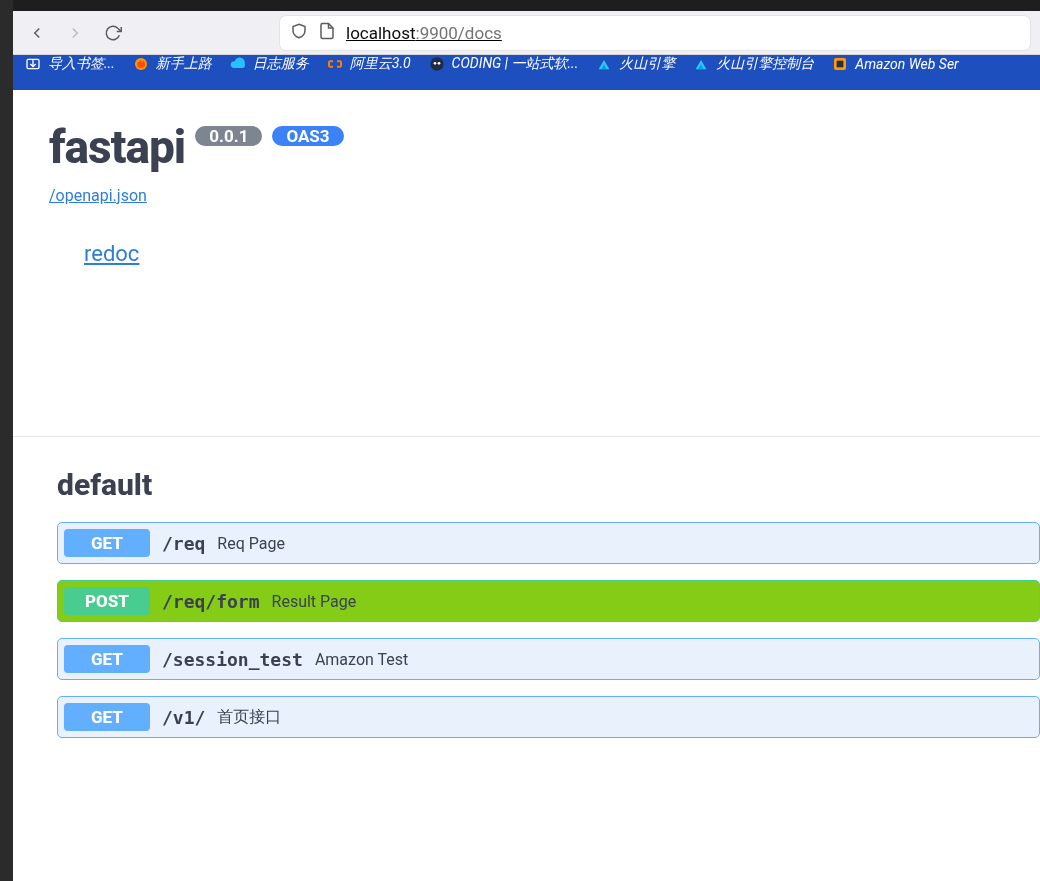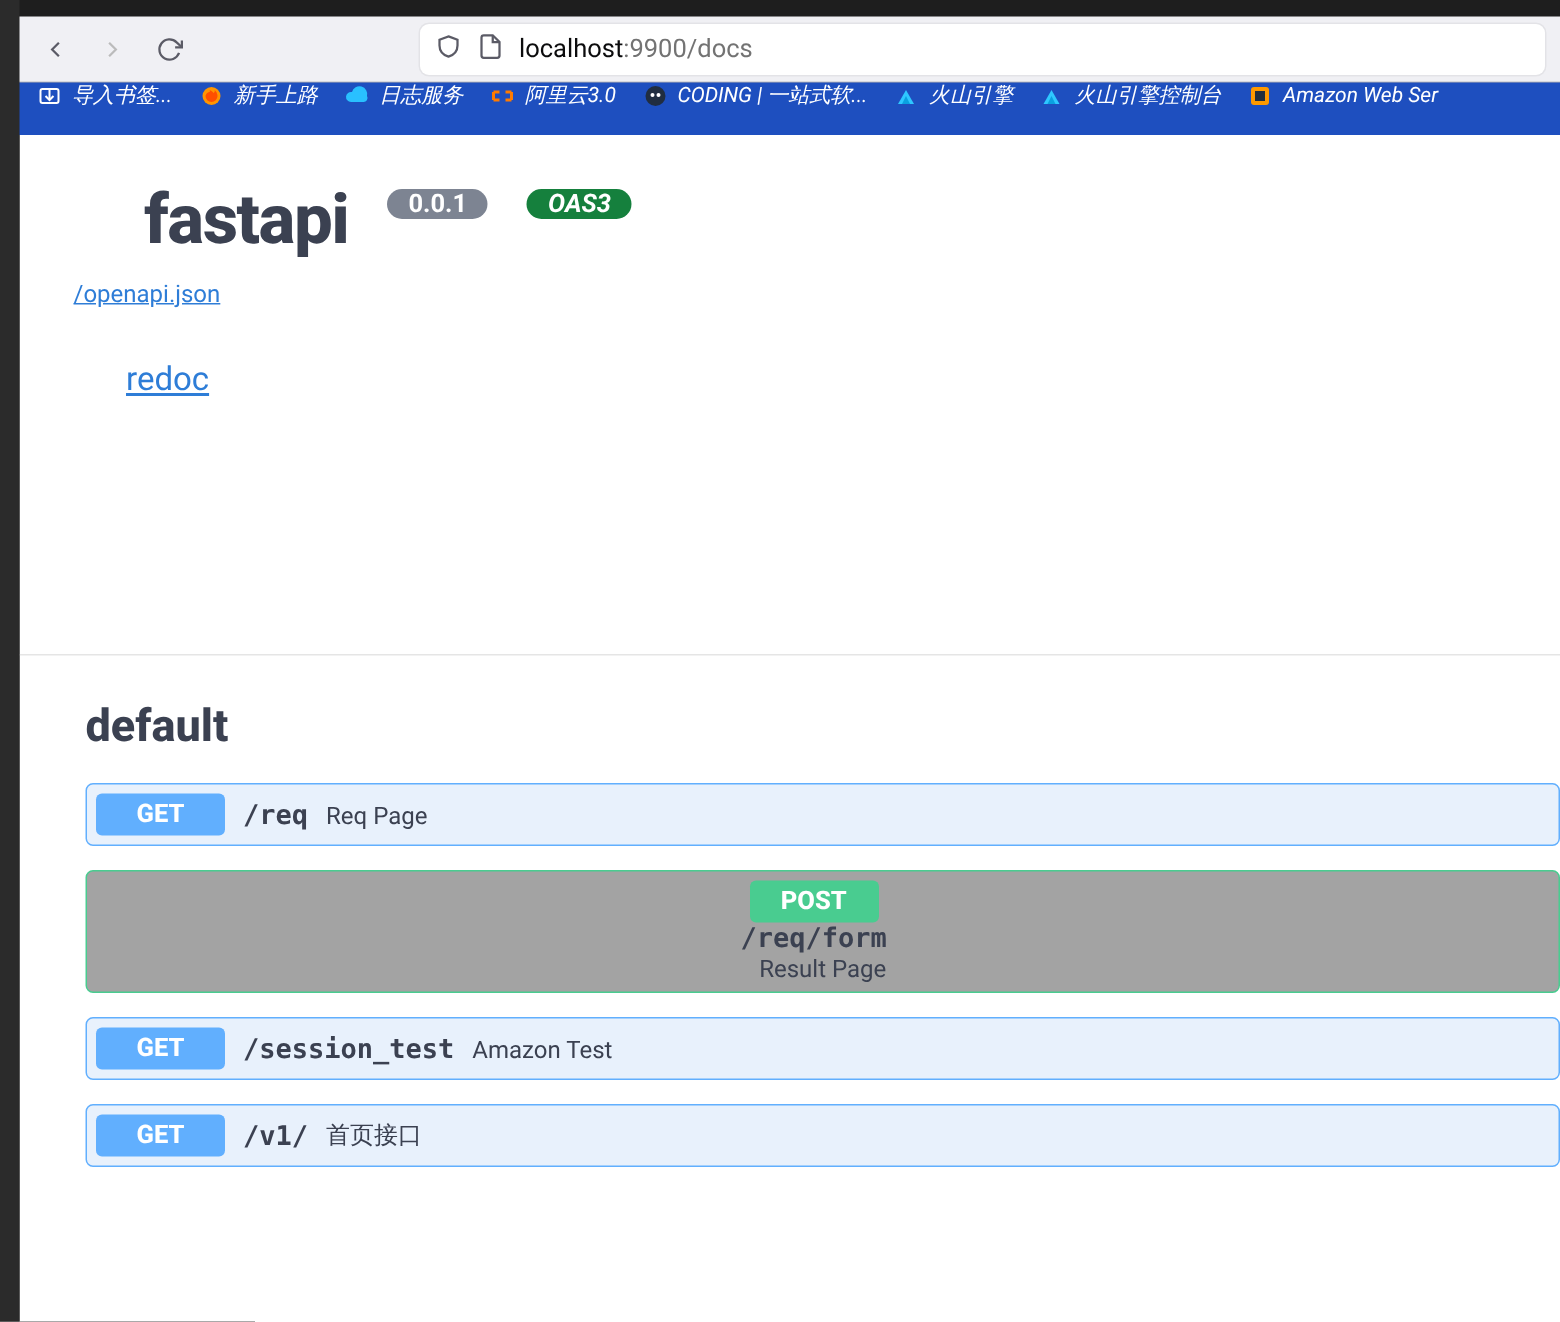--- a/index.html
+++ b/index.html
@@ -9,21 +9,21 @@
   
   .left-strip {
     position: absolute; left: 0; top: 0; width: 13px; height: 100%;
     background: #2b2b2b; z-index: 1;
   }
 
   
   .chrome-top { background: #1e1e1e; height: 11px; }
   .chrome-toolbar {
     height: 44px; background: #f0f0f4; display: flex; align-items: center;
-    padding: 0 10px 0 20px; border-bottom: 1px solid #d7d7db;
+    padding: 0 10px 0 20px; border-bottom: 1px solid #d7d7db; text-decoration: underline;
   }
   .nav-icons { display: flex; align-items: center; gap: 4px; margin-right: 20px; }
   .nav-btn {
     width: 34px; height: 34px; display: flex; align-items: center; justify-content: center;
     border-radius: 5px; cursor: pointer; color: #5b5b66;
   }
   .nav-btn.disabled { color: #bbb; cursor: default; }
 
   .url-bar {
     flex: 1; height: 34px; background: #fff; border-radius: 6px;
@@ -41,43 +41,43 @@
     overflow: hidden; white-space: nowrap; font-style: italic;
   }
   .bookmark-item { display: flex; align-items: center; gap: 6px; cursor: pointer; }
   .bookmark-item .fav { width: 18px; height: 18px; display:flex; align-items:center; justify-content:center; }
   .bookmark-label { font-size: 14px; }
 
   
   .page { background: #fff; flex: 1; overflow: auto; position: relative; margin-left: 13px; }
 
   .swagger { padding: 30px 0 0 36px; }
-  .title-row { display: flex; align-items: flex-start; gap: 26px; margin-left: 47px; }
+  .title-row { display: flex; align-items: flex-start; gap: 10px; }
   .api-title { font-size: 46px; font-weight: 800; color: #3b4151; letter-spacing: -1px; }
   .badge {
     display: inline-block; border-radius: 16px; font-weight: 700; color: #fff;
     padding: 0 14px; font-size: 17px; vertical-align: middle; margin-top: 6px;
   }
   .badge.ver { background: #7d8492; }
-  .badge.oas { background: #15803d; font-style: italic; }
+  .badge.oas { background: #3b82f6; }
   .openapi-link { color: #2e7dd7; font-size: 16px; margin-top: 12px; display: inline-block; }
   .redoc-link { color: #2e7dd7; font-size: 22px; text-decoration: underline; margin-top: 36px; display: inline-block; margin-left: 35px; }
 
   hr.section-sep { border: none; border-bottom: 1px solid #e5e5e5; margin-top: 170px; margin-left: 0; }
 
   .section { padding: 30px 0 0 44px; }
   .section-title { font-size: 30px; font-weight: 800; color: #3b4151; margin-bottom: 20px; }
 
   .opblock {
     border-radius: 5px; margin-bottom: 16px; padding: 6px;
     display: flex; align-items: center; cursor: pointer;
     border: 1px solid; background-clip: padding-box;
   }
   .opblock.get { background: #e8f1fc; border-color: #61affe; }
-  .opblock.post { background: #a3a3a3; border-color: #49cc90; flex-direction: column; }
+  .opblock.post { background: #84cc16; border-color: #49cc90; }
   .method-badge {
     min-width: 86px; height: 28px; border-radius: 4px; color: #fff;
     font-weight: 800; font-size: 17px; display: flex; align-items: center;
     justify-content: center; margin-right: 12px;
   }
   .method-badge.get { background: #61affe; }
   .method-badge.post { background: #49cc90; }
   .op-path {
     font-family: ui-monospace, Menlo, Consolas, monospace;
     font-size: 18px; font-weight: 700; color: #3b4151; margin-right: 12px;

